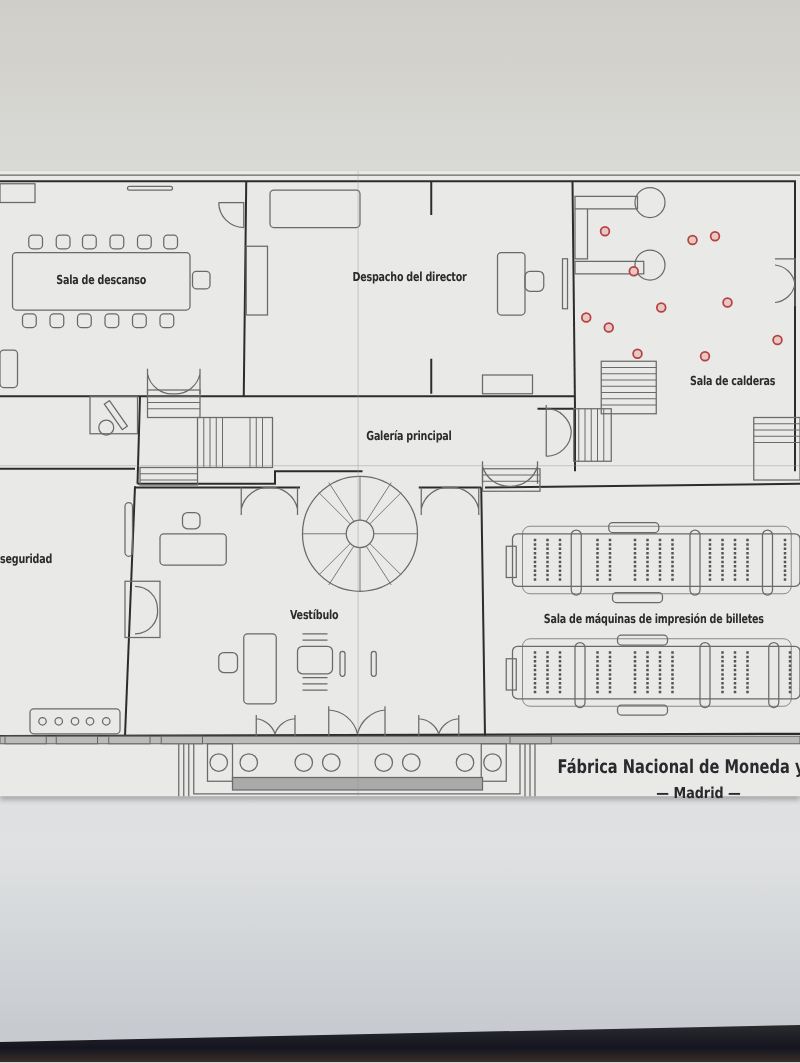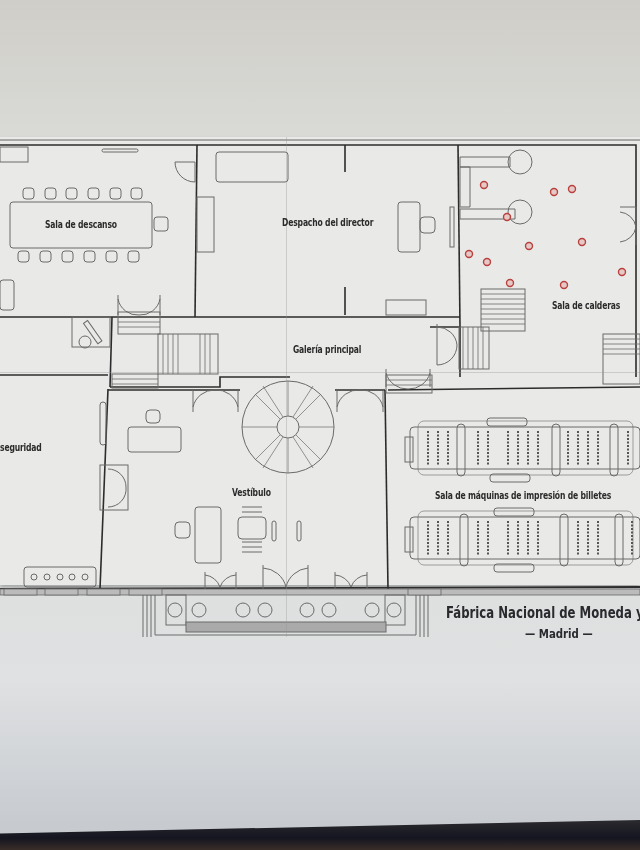--- a/index.html
+++ b/index.html
@@ -11,21 +11,21 @@
   .table-surface {
     position:absolute; left:0; top:0; width:640px; height:850px;
     background: linear-gradient(180deg, #cfcec9 0%, #d9d9d5 15%, #dfe1e2 80%, #c7cbd0 97%);
   }
   .table-shadow {
     position:absolute; left:0; top:820px; width:640px; height:30px;
     background: linear-gradient(180deg, #2b2a2e 0%, #141520 60%, #3a2e28 100%);
     clip-path: polygon(0 45%, 100% 0, 100% 100%, 0 100%);
   }
   .sheet {
-    position:absolute; left:0; top:137px; width:640px; height:448px;
+    position:absolute; left:0; top:137px; width:640px; height:500px;
     background:#e9e9e7;
     box-shadow: 0 3px 4px rgba(0,0,0,0.25);
   }
   .fold-v {
     position:absolute; left:286px; top:0; width:1px; height:500px;
     background: rgba(150,150,150,0.35);
   }
   .fold-h {
     position:absolute; left:0; top:235px; width:640px; height:1px;
     background: rgba(150,150,150,0.35);

